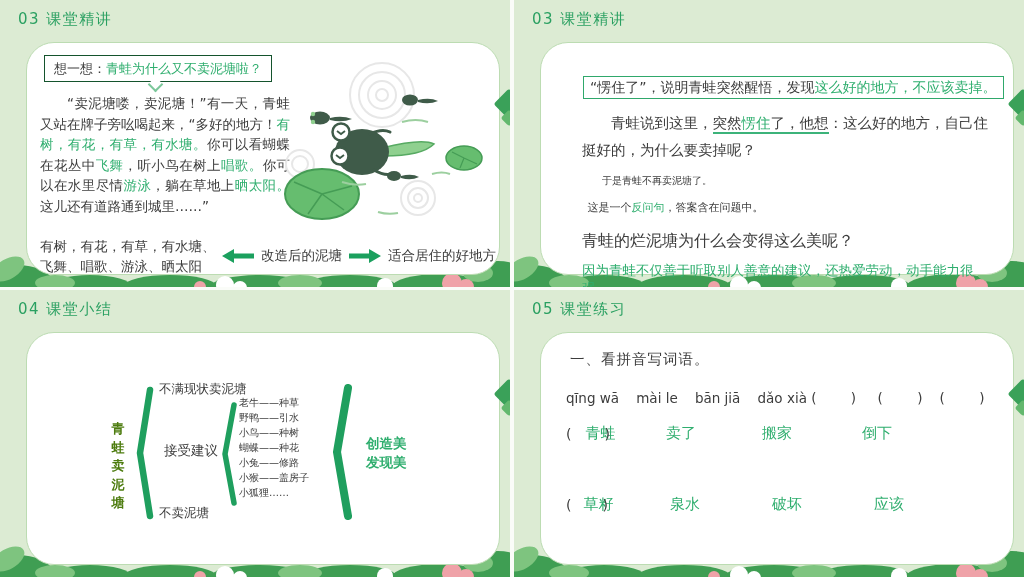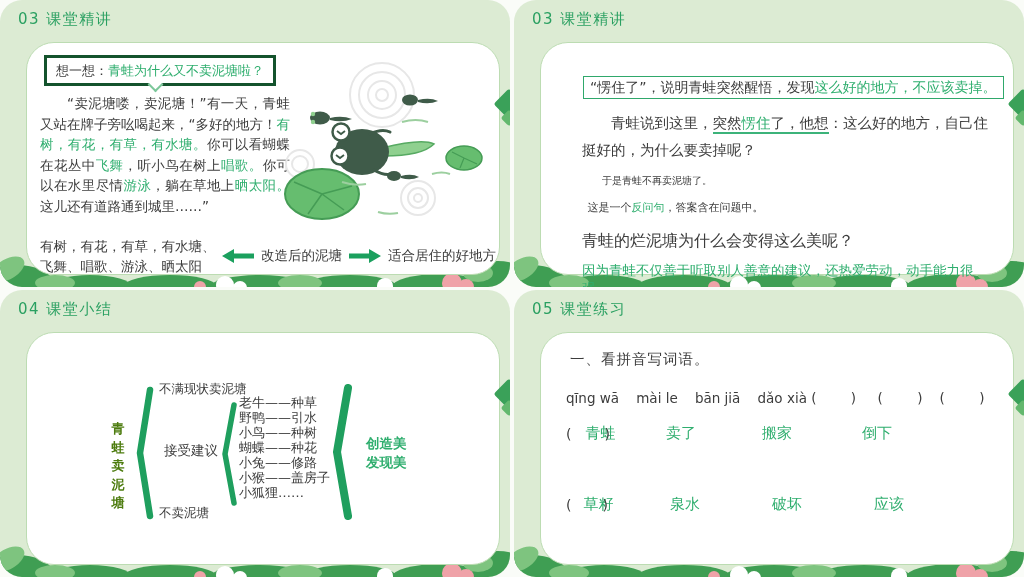--- a/index.html
+++ b/index.html
@@ -6,42 +6,42 @@
   body{
     width:1024px;height:577px;background:#fafcf8;
     font-family:"DejaVu Sans","Liberation Sans",sans-serif;
     color:#3c3c3c; overflow:hidden;
   }
   .grid{
     display:grid;width:1024px;height:577px;
     grid-template-columns:510px 510px;grid-template-rows:287px 287px;
     gap:3px 4px;background:#fafcf8;
   }
-  .slide{position:relative;background:#dcebd3;overflow:hidden;border-radius:22px;}
+  .slide{position:relative;background:#dcebd3;overflow:hidden;}
   .slide-header{
     position:absolute;top:10px;left:18px;z-index:4;
     color:#2aa061;font-size:15px;letter-spacing:1.5px;white-space:nowrap;
   }
   .card{
     position:absolute;left:26px;right:10px;top:42px;bottom:12px;
     background:#ffffff;border:1px solid #bcdcb2;border-radius:28px;z-index:2;
   }
   .foliage{position:absolute;left:0;bottom:-2px;z-index:1;}
   .edge-leaf{
     position:absolute;right:-10px;top:93px;width:22px;height:22px;
     background:#3aa159;transform:rotate(45deg);border-radius:3px;z-index:3;
   }
   .edge-leaf.small{top:112px;width:12px;height:12px;background:#63b86e;right:-5px;}
   .g{color:#2fae6e;}
   .dk{color:#3c3c3c;}
 
   
   .think-box{
     position:absolute;left:44px;top:55px;z-index:3;background:#fff;
-    border:3px solid #14532d;height:25px;display:flex;align-items:center;
+    border:1px solid #14532d;height:25px;display:flex;align-items:center;
     padding:0 9px;font-size:13px;white-space:nowrap;
   }
   .chevron{
     position:absolute;left:150px;top:79px;width:9px;height:9px;z-index:4;
     border-right:2px solid #7cc79a;border-bottom:2px solid #7cc79a;
     transform:rotate(45deg);background:#fff;
   }
   .passage{
     position:absolute;left:40px;top:93px;width:250px;z-index:3;
     font-size:13.5px;line-height:20.5px;text-indent:2em;text-align:justify;
@@ -73,21 +73,21 @@
 
   
   .mindmap{position:absolute;inset:0;z-index:3;}
   .root-label{
     position:absolute;left:110px;top:130px;width:16px;
     font-size:13px;font-weight:bold;color:#4d7c0f;line-height:18.5px;
     word-break:break-all;text-align:center;
   }
   .brace{position:absolute;}
   .branch{position:absolute;font-size:12.5px;white-space:nowrap;}
-  .sug-list{position:absolute;left:239px;top:105px;font-size:13px;line-height:15px;}
+  .sug-list{position:absolute;left:239px;top:105px;font-size:10px;line-height:15px;}
   .result-label{
     position:absolute;left:366px;top:144px;color:#2fae6e;
     font-size:13.5px;font-weight:bold;line-height:19px;white-space:nowrap;
   }
 
   
   .ex-title{position:absolute;left:56px;top:60px;z-index:3;font-size:14.5px;letter-spacing:1px;}
   .py-row{position:absolute;left:52px;z-index:3;font-size:13.5px;white-space:pre;}
   .ans-row{position:absolute;left:52px;z-index:3;display:flex;align-items:center;font-size:15px;white-space:nowrap;}
   .ans-row .par{color:#3c3c3c;font-size:14px;}

